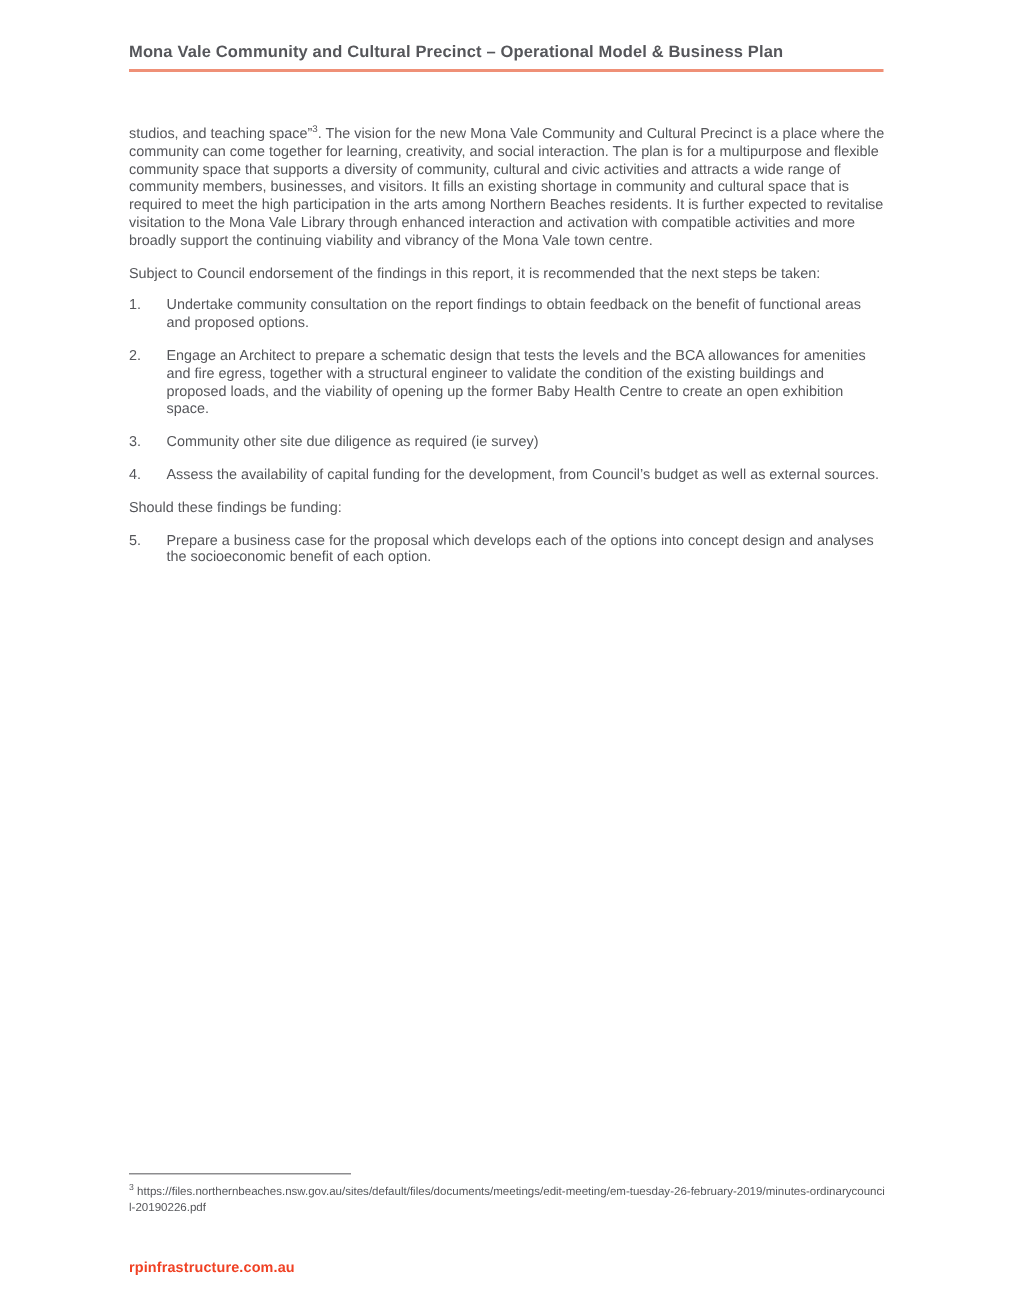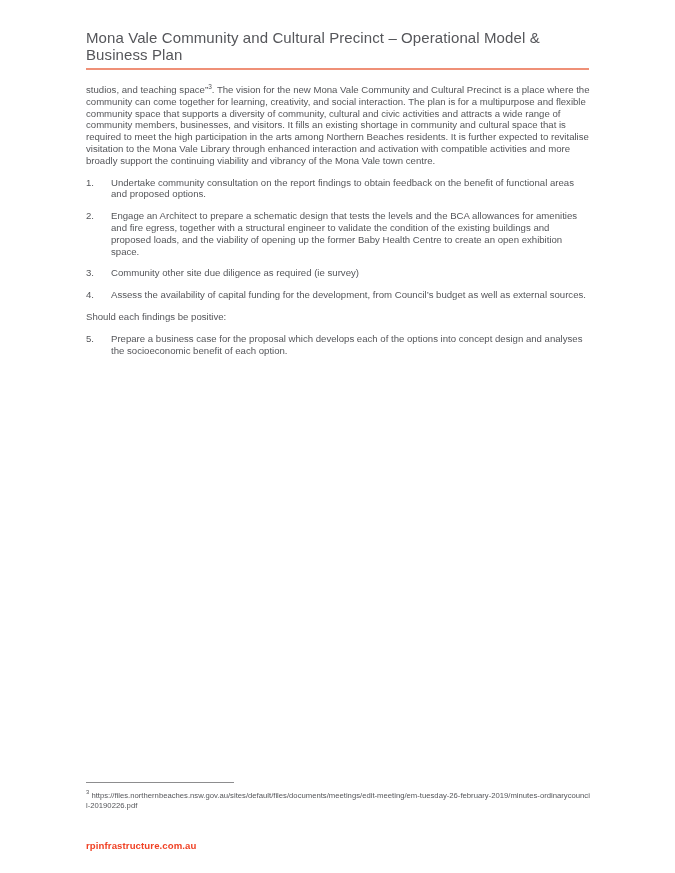--- a/index.html
+++ b/index.html
@@ -8,21 +8,21 @@
     background: #ffffff;
     font-family: "Liberation Sans", sans-serif;
     color: #55565a;
     position: relative;
     overflow: hidden;
   }
   .page { position: absolute; inset: 0; background: #fff; }
 
   
   .header { position: absolute; top: 29px; left: 86px; width: 503px; }
-  .header-title { font-size: 15px; color: #55565a; letter-spacing: 0.1px; }
+  .header-title { font-size: 11px; color: #55565a; letter-spacing: 0.1px; font-weight: bold; }
   .header-rule { margin-top: 5px; height: 2px; background: #ef9077; }
 
   
   .content {
     position: absolute; top: 84px; left: 86px; width: 505px;
     font-size: 9.6px; line-height: 11.8px; color: #55565a;
   }
   .para { margin: 0 0 10px 0; }
   sup.fnref { font-size: 6.5px; vertical-align: super; line-height: 0; }
   .steps { margin: 0; }
@@ -57,41 +57,42 @@
 
   <div class="header">
     <div class="header-title">Mona Vale Community and Cultural Precinct – Operational Model &amp; Business Plan</div>
     <div class="header-rule"></div>
   </div>
 
   <div class="content">
 
     <p class="para"><span>studios, and teaching space”</span><sup class="fnref">3</sup><span>. The vision for the new Mona Vale Community and Cultural Precinct is a place where the community can come together for learning, creativity, and social interaction. The plan is for a multipurpose and flexible community space that supports a diversity of community, cultural and civic activities and attracts a wide range of community members, businesses, and visitors. It fills an existing shortage in community and cultural space that is required to meet the high participation in the arts among Northern Beaches residents. It is further expected to revitalise visitation to the Mona Vale Library through enhanced interaction and activation with compatible activities and more broadly support the continuing viability and vibrancy of the Mona Vale town centre.</span></p>
 
+    <p class="para">Subject to Council endorsement of the findings in this report, it is recommended that the next steps be taken:</p>
 
     <div class="steps">
       <div class="step">
         <span class="step-num">1.</span>
         <span class="step-text">Undertake community consultation on the report findings to obtain feedback on the benefit of functional areas and proposed options.</span>
       </div>
       <div class="step">
         <span class="step-num">2.</span>
         <span class="step-text">Engage an Architect to prepare a schematic design that tests the levels and the BCA allowances for amenities and fire egress, together with a structural engineer to validate the condition of the existing buildings and proposed loads, and the viability of opening up the former Baby Health Centre to create an open exhibition space.</span>
       </div>
       <div class="step">
         <span class="step-num">3.</span>
         <span class="step-text">Community other site due diligence as required (ie survey)</span>
       </div>
       <div class="step">
         <span class="step-num">4.</span>
         <span class="step-text">Assess the availability of capital funding for the development, from Council’s budget as well as external sources.</span>
       </div>
     </div>
 
-    <p class="para">Should each findings be positive:</p>
+    <p class="para">Should these findings be funding:</p>
 
     <div class="steps">
       <div class="step">
         <span class="step-num">5.</span>
         <span class="step-text">Prepare a business case for the proposal which develops each of the options into concept design and analyses the socioeconomic benefit of each option.</span>
       </div>
     </div>
 
   </div>
 

